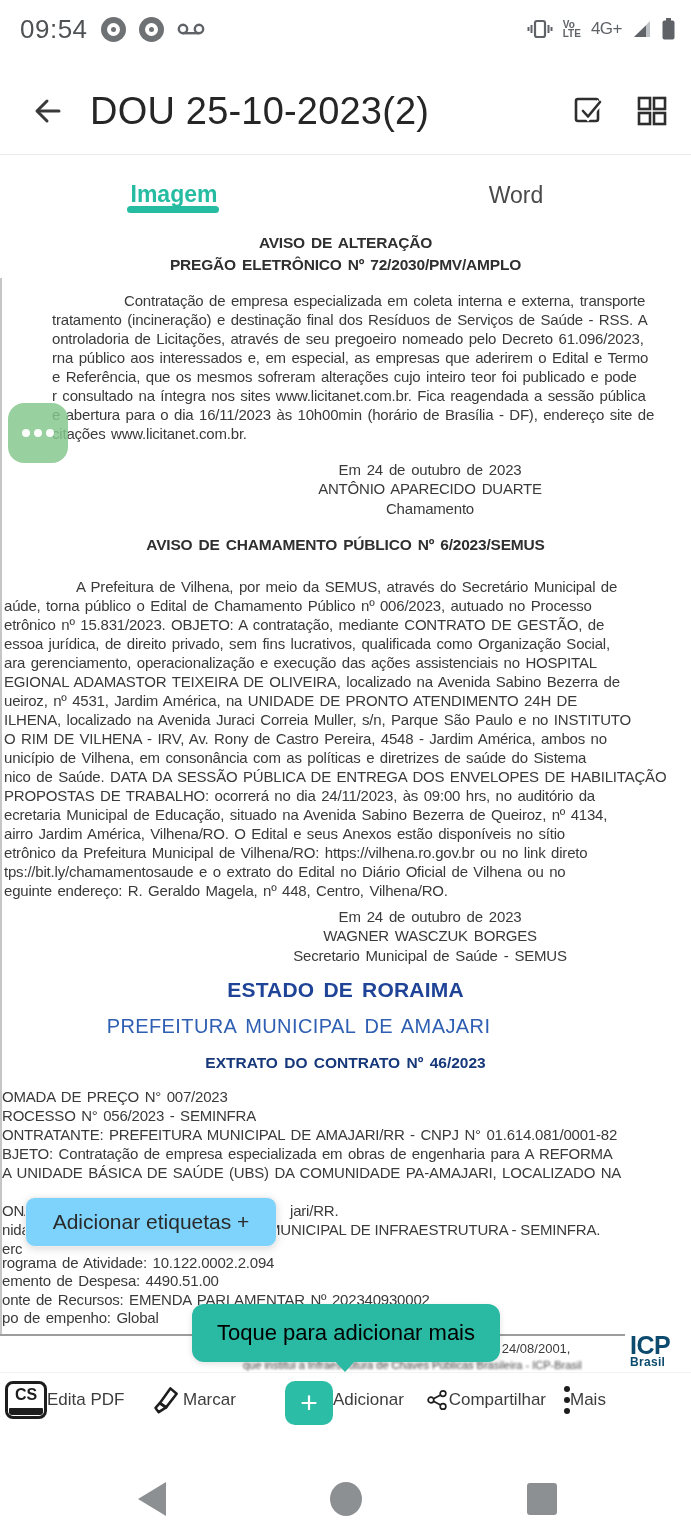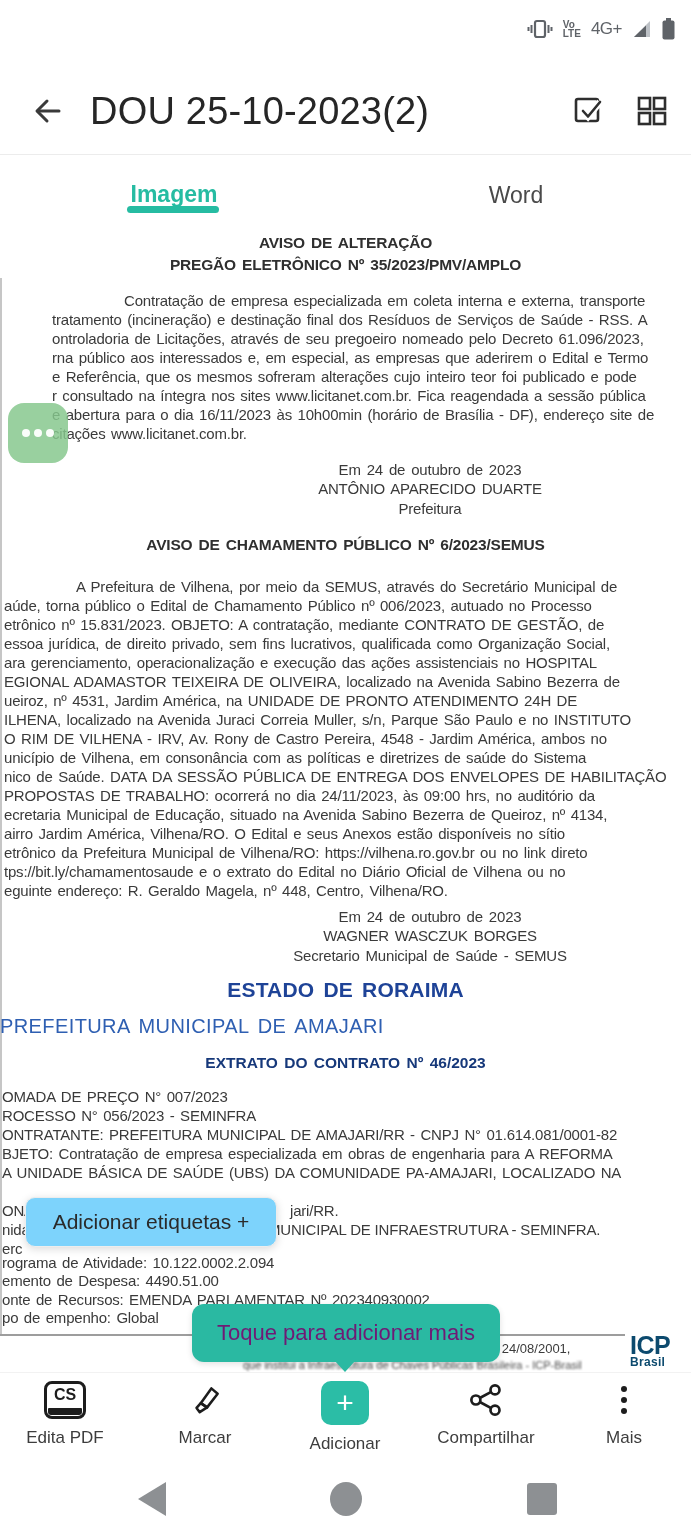--- a/index.html
+++ b/index.html
@@ -33,21 +33,21 @@
   .doc{position:absolute;top:0;left:0;width:691px;height:1536px;color:#3a3a3a;}
   .page-edge{position:absolute;left:0;top:278px;width:2px;height:1058px;background:#c6c6c6;}
   .doc-h{position:absolute;left:0;width:691px;text-align:center;font-weight:700;font-size:15.5px;color:#2f2f2f;letter-spacing:-0.2px;word-spacing:2px;}
   .doc-h2l{line-height:22px;}
   .para{position:absolute;left:0;width:691px;overflow:hidden;font-size:15px;letter-spacing:-0.2px;word-spacing:1.6px;}
   .para .docline{white-space:nowrap;height:19px;padding-left:4px;}
   .indent1 .docline:first-child{padding-left:76px;}
   .sign{position:absolute;left:169px;width:522px;text-align:center;font-size:15px;letter-spacing:-0.2px;word-spacing:2px;}
   .sign .docline{height:19.3px;}
   .blue1{position:absolute;left:0;width:691px;text-align:center;font-size:21px;font-weight:700;color:#1e4397;letter-spacing:.2px;word-spacing:3px;}
-  .blue2{position:absolute;left:0;width:597px;font-size:20px;color:#2e5fb2;letter-spacing:.4px;word-spacing:3px;}
+  .blue2{position:absolute;left:0;width:597px;text-align:center;font-size:20px;color:#2e5fb2;letter-spacing:.4px;word-spacing:3px;}
   .blue3{position:absolute;left:0;width:691px;text-align:center;font-size:15.5px;font-weight:700;color:#16387a;word-spacing:2px;}
   .contract .docline{height:19px;padding-left:2px;white-space:nowrap;}
   .contract2 .docline{height:18.4px;padding-left:2px;white-space:nowrap;}
   .splitline{position:absolute;left:0;width:691px;height:19px;font-size:15px;letter-spacing:-0.2px;}
   .splitline .frag-l{position:absolute;left:2px;}
   .frag-r7{position:absolute;left:290px;}
   .frag-r8{position:absolute;left:268px;}
   .doc-hr{position:absolute;top:1334px;left:0;width:625px;height:2px;background:#9d9d9d;}
   .foot-sm{position:absolute;top:1341px;left:436px;font-size:13px;color:#3c3c3c;white-space:nowrap;filter:blur(.3px);}
   .foot-blur{position:absolute;top:1359px;left:243px;width:385px;font-size:11px;color:#4a4a4a;white-space:nowrap;filter:blur(1.2px);overflow:hidden;}
@@ -56,27 +56,27 @@
   .icp .icp-bot{font-size:12px;font-weight:800;line-height:11px;letter-spacing:.3px;}
 
   
   .float-handle{position:absolute;left:8px;top:403px;width:60px;height:60px;border-radius:16px;
                 background:rgba(133,199,141,.84);display:flex;align-items:center;justify-content:center;gap:4px;}
   .float-handle i{width:8px;height:8px;border-radius:50%;background:rgba(255,255,255,.95);}
   .tag-pill{position:absolute;left:25px;top:1197px;width:250px;height:48px;background:#7dd3fc;border:1px solid #ededed;
             border-radius:10px;box-shadow:0 2px 8px rgba(0,0,0,.15);display:flex;align-items:center;justify-content:center;
             font-size:21px;color:#2a2a2a;}
   .tooltip{position:absolute;left:192px;top:1304px;width:308px;height:58px;background:#2ab9a2;border-radius:12px;
-           display:flex;align-items:center;justify-content:center;color:#701a75;font-size:22px;box-shadow:0 2px 6px rgba(0,0,0,.12);}
+           display:flex;align-items:center;justify-content:center;color:#000000;font-size:22px;box-shadow:0 2px 6px rgba(0,0,0,.12);}
   .tooltip::after{content:'';position:absolute;left:142px;bottom:-10px;border-left:11px solid transparent;
                   border-right:11px solid transparent;border-top:12px solid #2ab9a2;}
 
   
   .toolbar{position:absolute;top:1372px;left:0;width:691px;height:92px;background:#fff;border-top:1px solid #f2f2f2;}
-  .tool{position:absolute;top:8px;width:120px;display:flex;flex-direction:column;align-items:center;}
+  .tool{position:absolute;top:8px;width:120px;display:flex;flex-direction:row;}
   .tool .lbl{margin-top:9px;font-size:17px;color:#3d3d3d;white-space:nowrap;}
   .cs-badge{width:42px;height:38px;border:3px solid #1d1d1d;border-radius:8px;box-sizing:border-box;position:relative;
             display:flex;align-items:flex-start;justify-content:center;font-size:16px;font-weight:800;color:#1d1d1d;padding-top:2px;}
   .cs-badge::after{content:'';position:absolute;left:1px;right:1px;bottom:1px;height:7px;background:#1d1d1d;border-radius:1px 1px 3px 3px;}
   .plus-btn{width:48px;height:44px;border-radius:10px;background:#2bbda6;display:flex;align-items:center;justify-content:center;
             color:#fff;font-size:30px;line-height:30px;font-weight:500;}
   .more-dots{display:flex;flex-direction:column;gap:5px;height:38px;justify-content:center;}
   .more-dots i{width:6px;height:6px;border-radius:50%;background:#1d1d1d;}
 
   
@@ -85,20 +85,30 @@
             border-bottom:17px solid transparent;border-right:28px solid #8d9093;}
   .nav-home{position:absolute;left:330px;top:18px;width:32px;height:34px;border-radius:50%;background:#8d9093;}
   .nav-recents{position:absolute;left:527px;top:19px;width:30px;height:32px;border-radius:3px;background:#8d9093;}
 </style>
 </head>
 <body>
 
 <div class="screen">
 
   <div class="statusbar">
+    <div class="sb-left">
+      <span class="sb-time">09:54</span>
+      <span class="chrome-ic"></span>
+      <span class="chrome-ic"></span>
+      <svg width="28" height="18" viewBox="0 0 28 18">
+        <circle cx="6" cy="9" r="4.2" fill="none" stroke="#5f6368" stroke-width="2.4"></circle>
+        <circle cx="22" cy="9" r="4.2" fill="none" stroke="#5f6368" stroke-width="2.4"></circle>
+        <line x1="6" y1="13.2" x2="22" y2="13.2" stroke="#5f6368" stroke-width="2.4"></line>
+      </svg>
+    </div>
     <div class="sb-right">
       <svg width="26" height="24" viewBox="0 0 26 24">
         <rect x="8" y="4" width="10" height="16" rx="2" fill="none" stroke="#5f6368" stroke-width="2.2"></rect>
         <line x1="4.5" y1="8" x2="4.5" y2="16" stroke="#5f6368" stroke-width="2"></line>
         <line x1="1.5" y1="10" x2="1.5" y2="14" stroke="#5f6368" stroke-width="2"></line>
         <line x1="21.5" y1="8" x2="21.5" y2="16" stroke="#5f6368" stroke-width="2"></line>
         <line x1="24.5" y1="10" x2="24.5" y2="14" stroke="#5f6368" stroke-width="2"></line>
       </svg>
       <div class="volte">
         <span>Vo</span><br>
@@ -142,38 +152,38 @@
 
   <div class="tab-imagem">Imagem</div>
   <div class="tab-word">Word</div>
   <div class="tab-underline"></div>
 
   <div class="doc">
     <div class="page-edge"></div>
 
     <div class="doc-h doc-h2l" style="top:232px;">
       <div>AVISO DE ALTERAÇÃO</div>
-      <div>PREGÃO ELETRÔNICO Nº 35/2023/PMV/AMPLO</div>
+      <div>PREGÃO ELETRÔNICO Nº 72/2030/PMV/AMPLO</div>
     </div>
 
     <div class="para indent1" style="top:292px;padding-left:48px;">
         <div class="docline">Contratação de empresa especializada em coleta interna e externa, transporte</div>
         <div class="docline">tratamento (incineração) e destinação final dos Resíduos de Serviços de Saúde - RSS. A</div>
         <div class="docline">ontroladoria de Licitações, através de seu pregoeiro nomeado pelo Decreto 61.096/2023,</div>
         <div class="docline">rna público aos interessados e, em especial, as empresas que aderirem o Edital e Termo</div>
         <div class="docline">e Referência, que os mesmos sofreram alterações cujo inteiro teor foi publicado e pode</div>
         <div class="docline">r consultado na íntegra nos sites www.licitanet.com.br. Fica reagendada a sessão pública</div>
         <div class="docline">e abertura para o dia 16/11/2023 às 10h00min (horário de Brasília - DF), endereço site de</div>
         <div class="docline">citações www.licitanet.com.br.</div>
       </div>
 
     <div class="sign" style="top:461px;">
         <div class="docline">Em 24 de outubro de 2023</div>
         <div class="docline">ANTÔNIO APARECIDO DUARTE</div>
-        <div class="docline">Prefeitura</div>
+        <div class="docline">Chamamento</div>
       </div>
 
     <div class="doc-h" style="top:536px;">AVISO DE CHAMAMENTO PÚBLICO Nº 6/2023/SEMUS</div>
 
     <div class="para indent1" style="top:578px;">
         <div class="docline">A Prefeitura de Vilhena, por meio da SEMUS, através do Secretário Municipal de</div>
         <div class="docline">aúde, torna público o Edital de Chamamento Público nº 006/2023, autuado no Processo</div>
         <div class="docline">etrônico nº 15.831/2023. OBJETO: A contratação, mediante CONTRATO DE GESTÃO, de</div>
         <div class="docline">essoa jurídica, de direito privado, sem fins lucrativos, qualificada como Organização Social,</div>
         <div class="docline">ara gerenciamento, operacionalização e execução das ações assistenciais no HOSPITAL</div>

